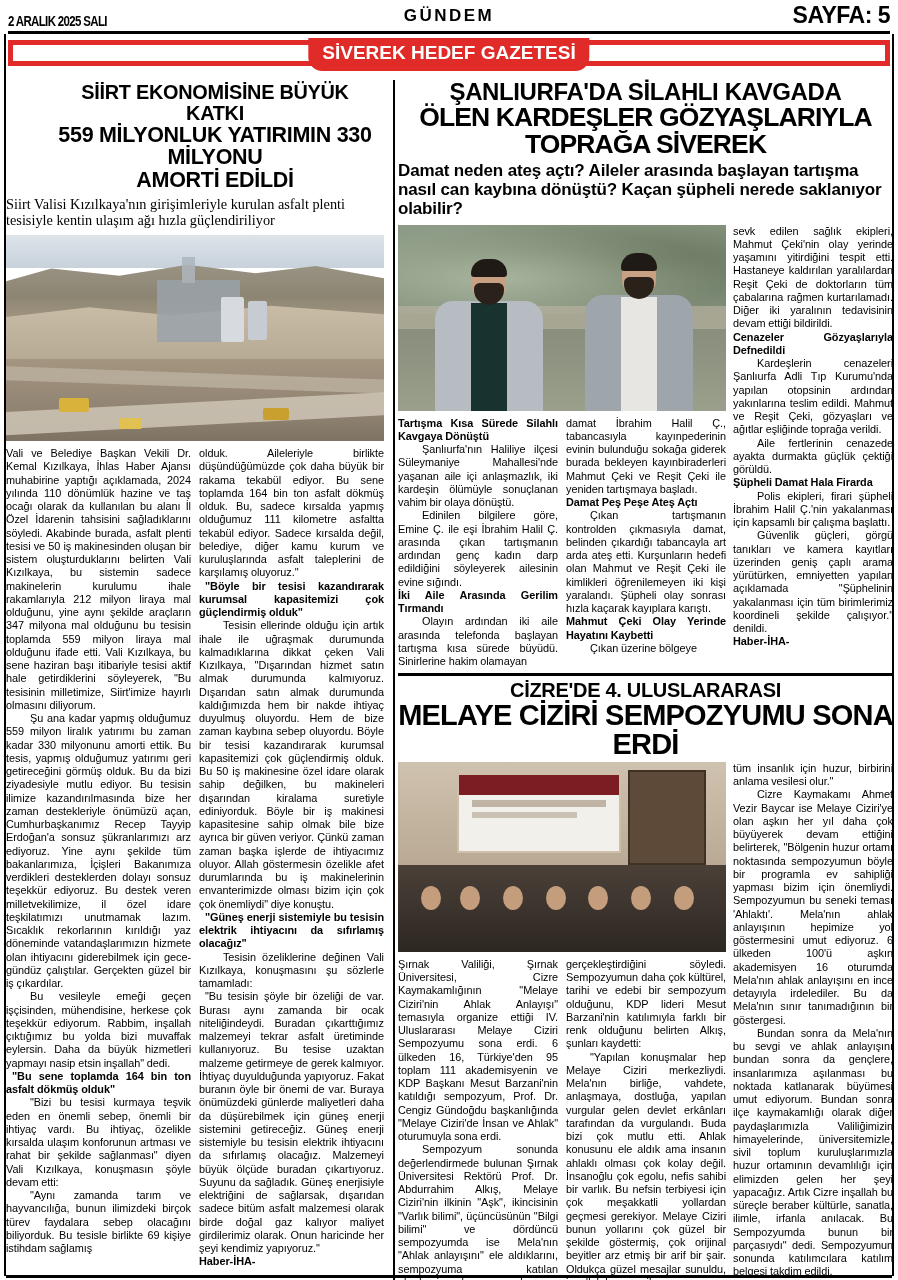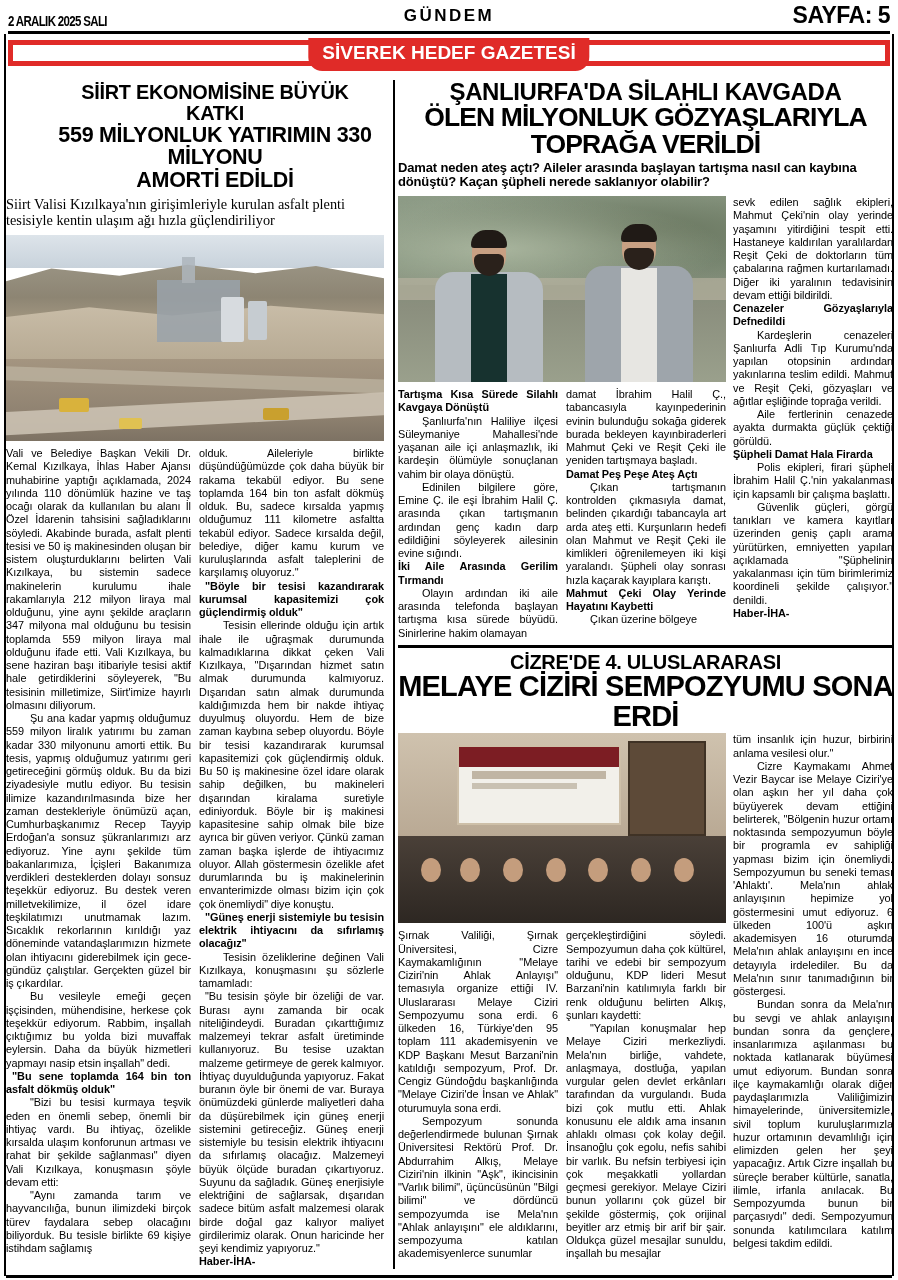--- a/index.html
+++ b/index.html
@@ -113,21 +113,21 @@
     line-height: 1.17;
     text-align: left;
     margin: 4px 0 6px 0;
   }
 
   .r-hl1 { font-size: 24px; letter-spacing: -0.4px; }
   .r-hl2 { font-size: 26.5px; letter-spacing: -0.9px; }
   .right-hl { margin: 0 0 2px 0; }
   .right-sub {
     font-weight: bold;
-    font-size: 13px;
+    font-size: 17px;
     line-height: 1.14;
     text-align: left;
     margin: 2px 0 6px 0;
     letter-spacing: -0.15px;
   }
 
   .c-hl1 { font-size: 20px; letter-spacing: -0.3px; }
   .c-hl2 { font-size: 29px; letter-spacing: -0.8px; }
   .cizre-hl { margin: 4px 0 2px 0; }
   .cizre-sub {
@@ -301,21 +301,21 @@
       </div>
     </div>
 
     <div class="v-divider"></div>
 
     <div class="right-side">
 
       <div>
         <div class="right-hl hl">
           <div class="r-hl1">ŞANLIURFA'DA SİLAHLI KAVGADA</div>
-          <div class="r-hl2">ÖLEN MİLYONLUK GÖZYAŞLARIYLA TOPRAĞA VERİLDİ</div>
+          <div class="r-hl2">ÖLEN KARDEŞLER GÖZYAŞLARIYLA TOPRAĞA SİVEREK</div>
         </div>
         <div class="right-sub">Damat neden ateş açtı? Aileler arasında başlayan tartışma nasıl can kaybına dönüştü? Kaçan şüpheli nerede saklanıyor olabilir?</div>
 
         <div style="display:flex; gap:7px;">
           <div style="width:329px;">
             <div class="photo photo-brothers">
               <div class="bg-sky"></div>
               <div class="bg-blur"></div>
               <div class="bg-wall"></div>
               <div class="man man1">

